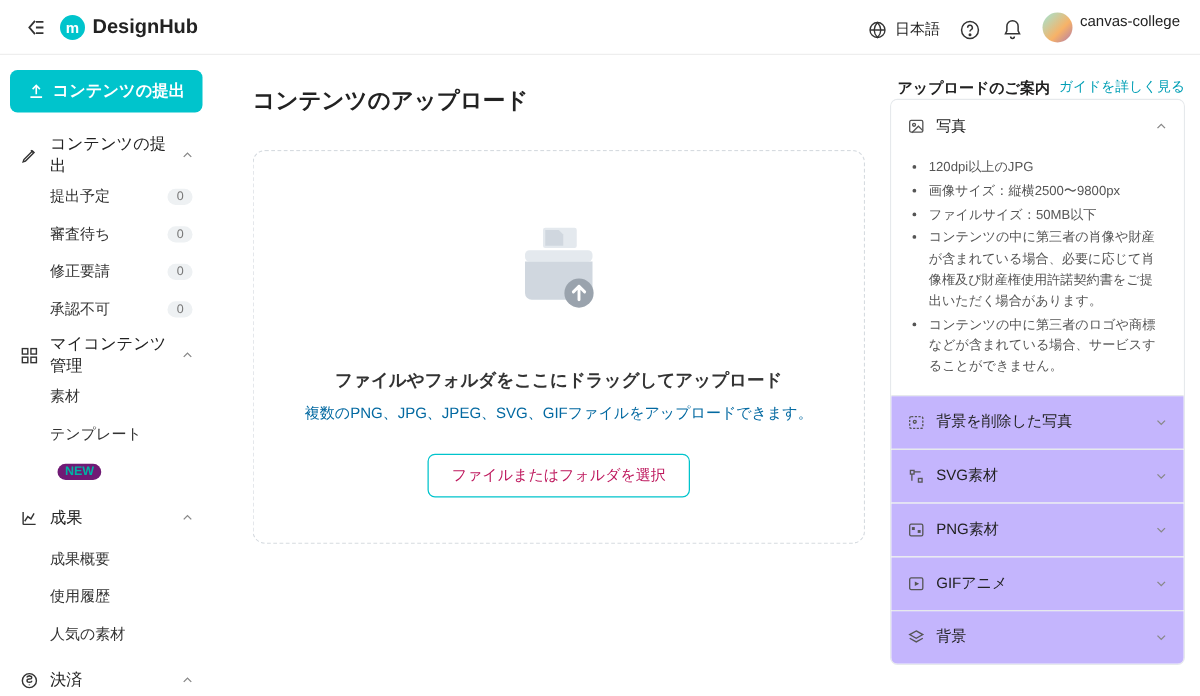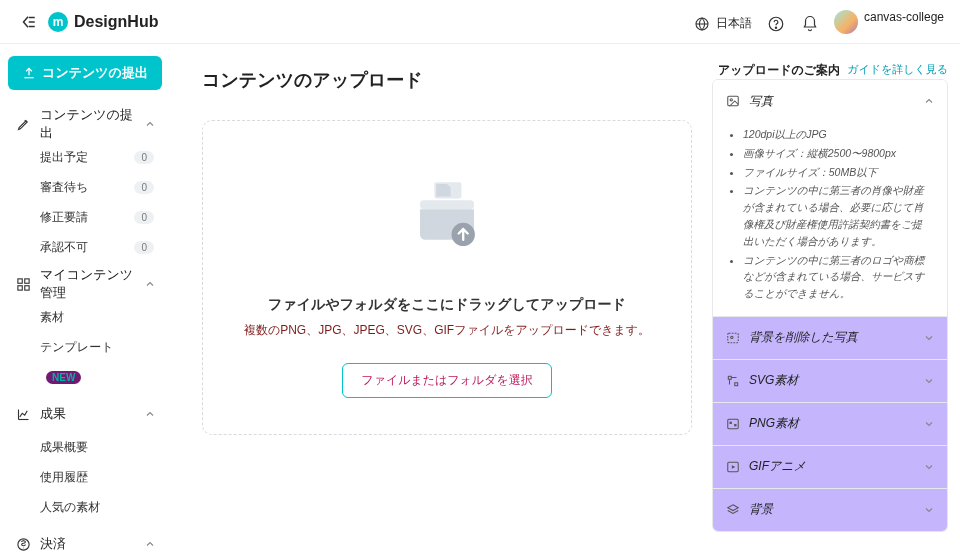--- a/index.html
+++ b/index.html
@@ -30,29 +30,29 @@
   .sgroup-head .chev { color: #888; }
   .sitem { height: 30px; display: flex; align-items: center; padding-left: 32px; padding-right: 8px; font-size: 12px; color: #333; cursor: pointer; border-radius: 4px; }
   .badge-count { background: #eef1f3; color: #777; border-radius: 10px; font-size: 10px; padding: 1px 7px; margin-left: auto; }
   .badge-new { background: #701a75; color: #00b3a4; border-radius: 10px; font-size: 10px; padding: 1px 6px; margin-left: 6px; font-weight:600; }
 
   .content { flex: 1; padding: 24px 20px 10px 32px; overflow-y: auto; }
   .page-title { font-size: 18px; font-weight: 700; margin-bottom: 28px; }
   .dropzone { border: 1.5px dashed #d6dbe0; border-radius: 10px; padding: 54px 20px 36px; text-align: center; }
   .dz-ill { display: inline-block; margin-bottom: 28px; }
   .dz-title { font-size: 14px; font-weight: 600; color: #333; margin-bottom: 8px; }
-  .dz-sub { font-size: 12px; color: #7f1d1d; margin-bottom: 24px; }
+  .dz-sub { font-size: 12px; color: #0369a1; margin-bottom: 24px; }
   .dz-btn { display: inline-block; padding: 8px 18px; border: 1px solid #00c4cc; color: #be185d; border-radius: 6px; font-size: 12px; background: #fff; cursor: pointer; }
 
   .rpanel { width: 248px; padding: 18px 12px 0 0; overflow-y: auto; }
   .rhead { display: flex; align-items: flex-start; padding-left: 6px; }
   .rhead-title { font-size: 12px; font-weight: 600; flex: 1; }
   .rhead-link { font-size: 11px; color: #019fb5; cursor: pointer; }
   .acc { border: 1px solid #e6e9ec; border-radius: 6px; overflow: hidden; }
-  .acc-item { border-top: 1px solid #e6e9ec; font-style: italic; }
+  .acc-item { border-top: 1px solid #e6e9ec; }
   .acc-item:first-child { border-top: none; }
   .acc-head { height: 42px; display: flex; align-items: center; padding: 0 12px; font-size: 12px; background: #c4b5fd; cursor: pointer; }
   .acc-item:first-child .acc-head { background: #fff; }
   .acc-head .aicon { width: 16px; display: inline-flex; align-items: center; justify-content: center; margin-right: 8px; color:#555; }
   .acc-head .alabel { flex: 1; }
   .acc-body { padding: 4px 16px 12px 16px; background:#fff; }
   .acc-body ul { list-style: disc; padding-left: 14px; }
   .acc-body li { font-size: 10.5px; color: #555; line-height: 1.6; margin-bottom: 2px; }
 
   svg { display: block; }

